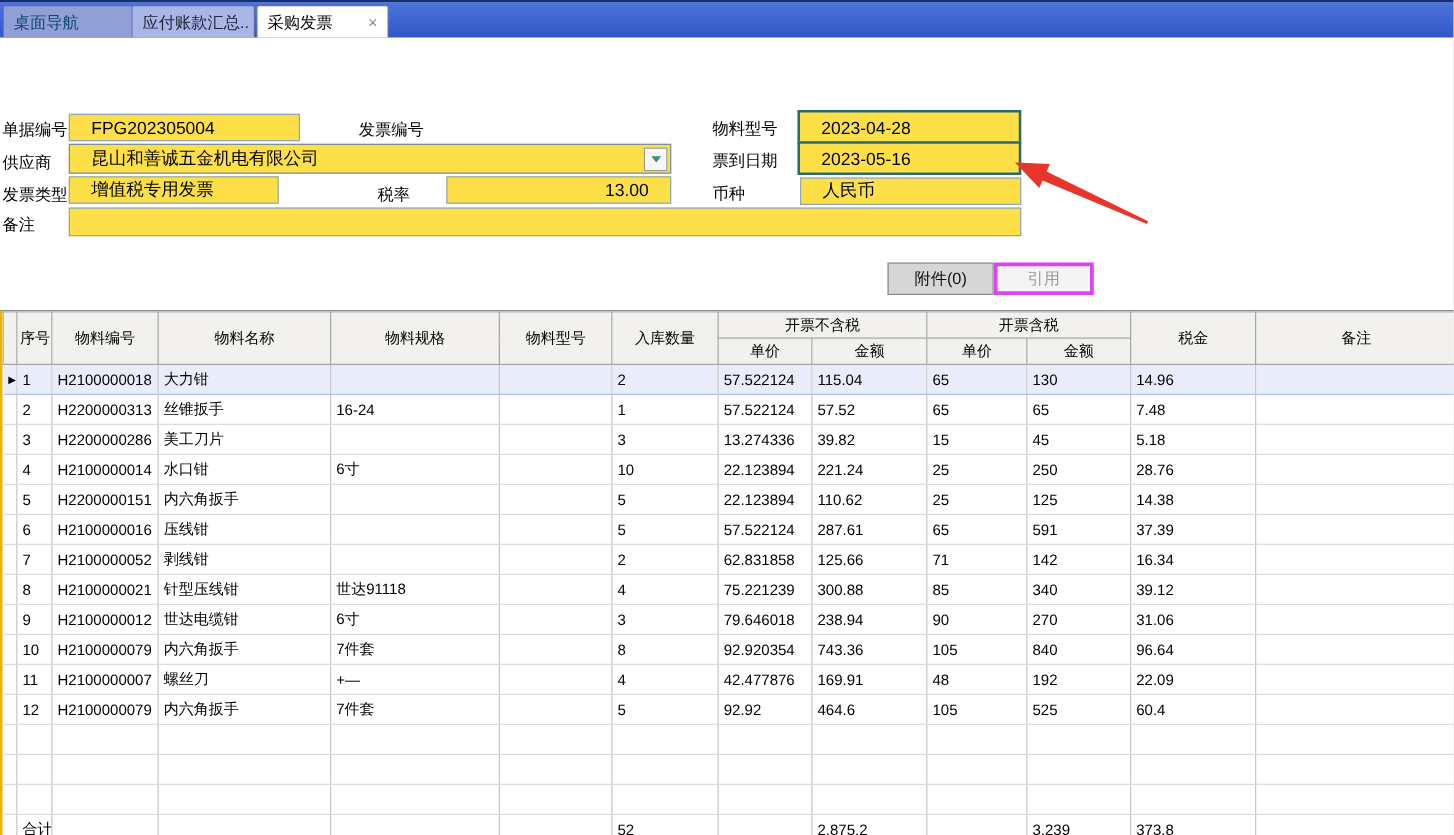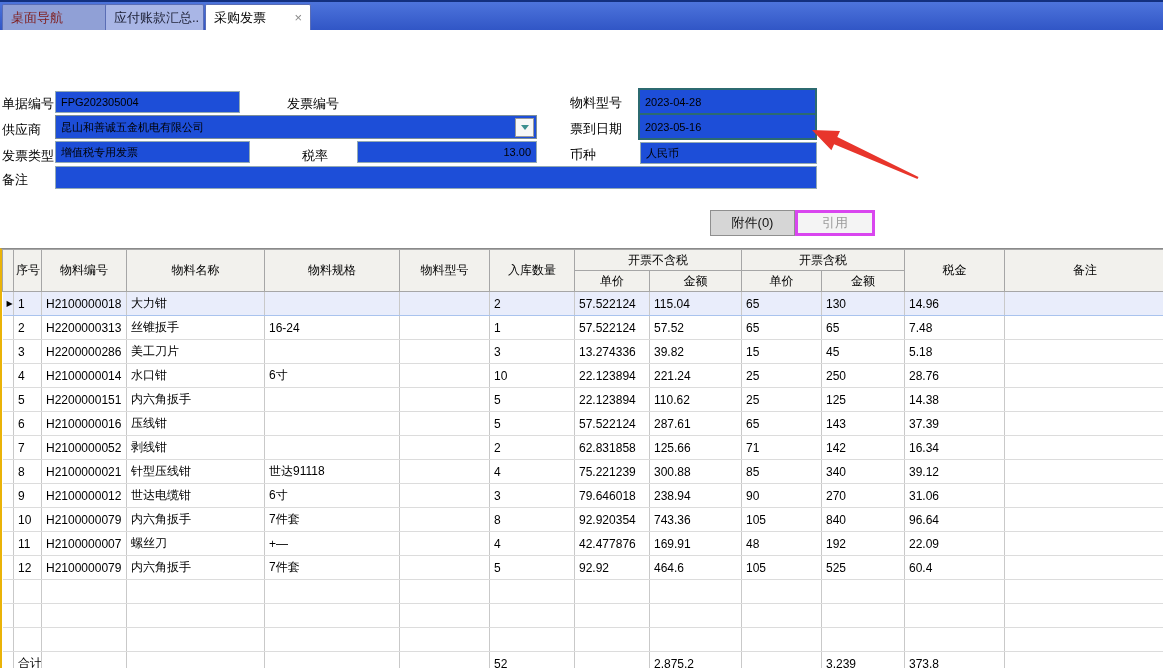--- a/index.html
+++ b/index.html
@@ -6,29 +6,29 @@
   #screen{position:relative;width:1163px;height:668px;background:#ffffff;overflow:hidden;
           font-family:"Liberation Sans","DejaVu Sans",sans-serif;color:#000;}
 
   
   .tabbar{position:absolute;left:0;top:0;width:100%;height:30px;
           background:linear-gradient(#4d74dc,#3156c6);border-top:2px solid #13307f;box-sizing:border-box;}
   .tab{position:absolute;top:2px;height:26px;box-sizing:border-box;font-size:13px;
        display:flex;align-items:center;padding:0 8px;border:1px solid #5a6db5;border-bottom:none;
        border-radius:2px 2px 0 0;cursor:default;white-space:nowrap;overflow:hidden;}
   .tab .close{margin-left:auto;padding-left:6px;font-size:13px;color:#7d86ad;}
-  #tab-desktop{left:2px;width:115px;background:#90a0d6;color:#7f1d1d;}
+  #tab-desktop{left:2px;width:115px;background:#90a0d6;color:#0c4a6e;}
   #tab-payable{left:105px;width:99px;background:#a9b6e6;color:#20243a;}
   #tab-invoice{left:205px;width:106px;background:#ffffff;color:#000;text-align:center;}
   #tab-invoice .close{color:#8a8a8a;}
 
   
   .flabel{position:absolute;font-size:13px;color:#000;}
-  .ffield{position:absolute;background:#1d4ed8;box-sizing:border-box;font-size:11px;
-          padding:1px 5px;border:1px solid #93aab4;display:flex;align-items:center;overflow:hidden;}
+  .ffield{position:absolute;background:#fde047;box-sizing:border-box;font-size:14px;
+          padding:1px 17px;border:1px solid #93aab4;display:flex;align-items:center;overflow:hidden;}
   .ffield.datef{border:2px solid #2c6a70;}
   .ffield.right{justify-content:flex-end;}
   .droparrow{position:absolute;right:2px;top:2px;width:17px;height:17px;background:#f7f7f7;
              border:1px solid #9a9a9a;display:flex;align-items:center;justify-content:center;}
   .droparrow i{width:0;height:0;border-left:4px solid transparent;border-right:4px solid transparent;
                border-top:5px solid #3c8f8f;}
 
   
   .btn{position:absolute;box-sizing:border-box;font-size:13px;display:flex;align-items:center;
        justify-content:center;cursor:default;}
@@ -80,21 +80,21 @@
   <div class="flabel" style="left:570px;top:120px">票到日期</div>
   <div class="flabel" style="left:570px;top:146px">币种</div>
 
   <div class="ffield" style="left:55px;top:91px;width:185px;height:22px">FPG202305004</div>
   <div class="ffield" style="left:55px;top:115px;width:482px;height:24px;border-color:#7d8f98">
     <span>昆山和善诚五金机电有限公司</span>
     <span class="droparrow">
         <i></i>
       </span>
   </div>
-  <div class="ffield" style="left:55px;top:141px;width:195px;height:22px">增值税专用发票</div>
+  <div class="ffield" style="left:55px;top:141px;width:168px;height:22px">增值税专用发票</div>
   <div class="ffield right" style="left:357px;top:141px;width:180px;height:22px">13.00</div>
   <div class="ffield datef" style="left:638px;top:88px;width:179px;height:27px">2023-04-28</div>
   <div class="ffield datef" style="left:638px;top:113px;width:179px;height:27px">2023-05-16</div>
   <div class="ffield" style="left:640px;top:142px;width:177px;height:22px">人民币</div>
   <div class="ffield" style="left:55px;top:166px;width:762px;height:23px"></div>
 
   <div class="btn" id="btn-attach">附件(0)</div>
   <div class="btn" id="btn-ref">引用</div>
 
   <svg id="arrow-overlay">
@@ -219,21 +219,21 @@
             <td class="rowsel"></td>
             <td>6</td>
             <td>H2100000016</td>
             <td>压线钳</td>
             <td></td>
             <td></td>
             <td>5</td>
             <td>57.522124</td>
             <td>287.61</td>
             <td>65</td>
-            <td>143</td>
+            <td>591</td>
             <td>37.39</td>
             <td></td>
           </tr>
           <tr>
             <td class="rowsel"></td>
             <td>7</td>
             <td>H2100000052</td>
             <td>剥线钳</td>
             <td></td>
             <td></td>

